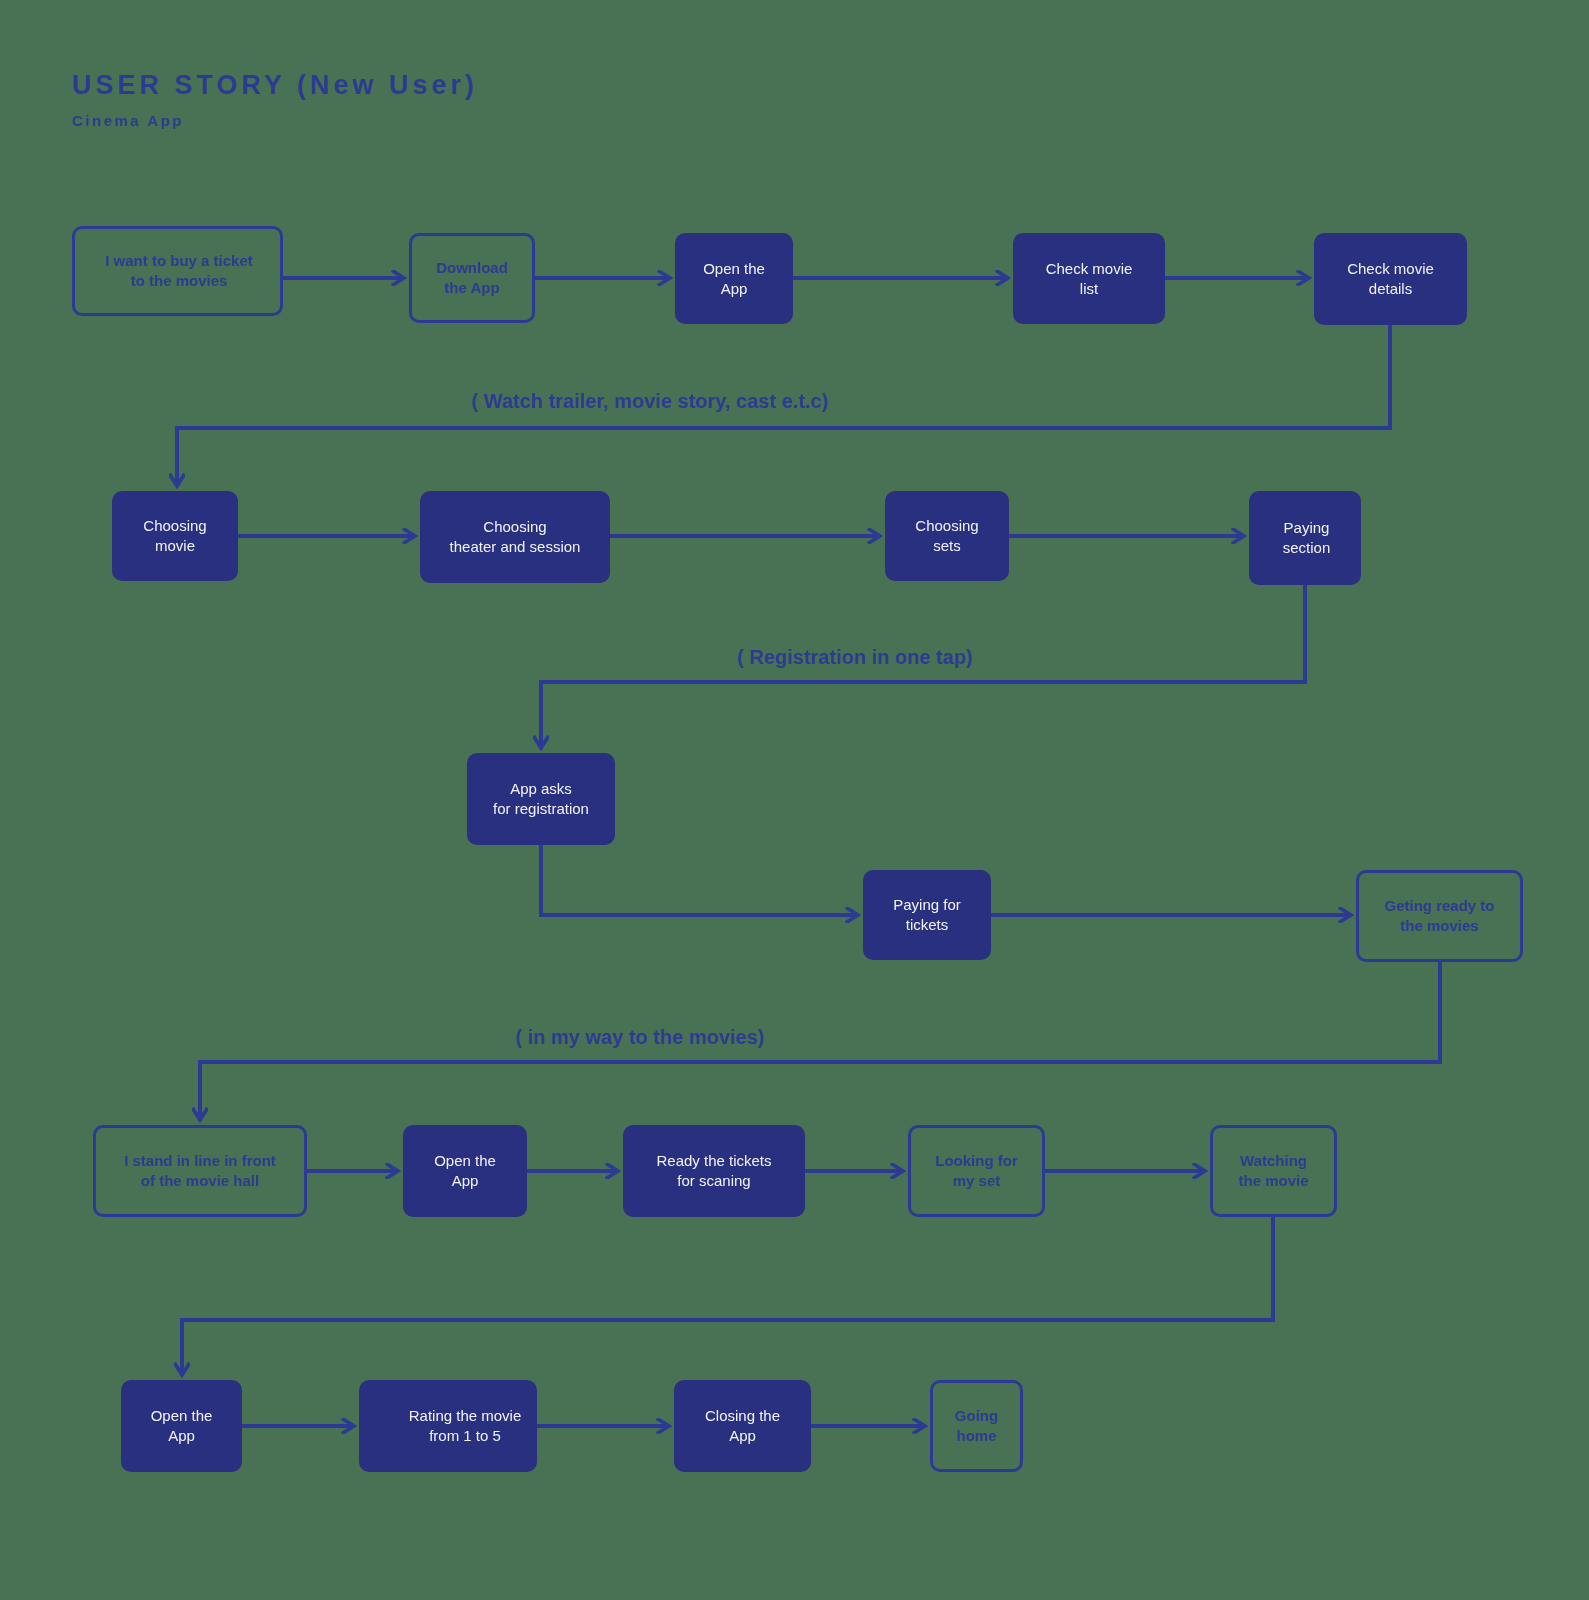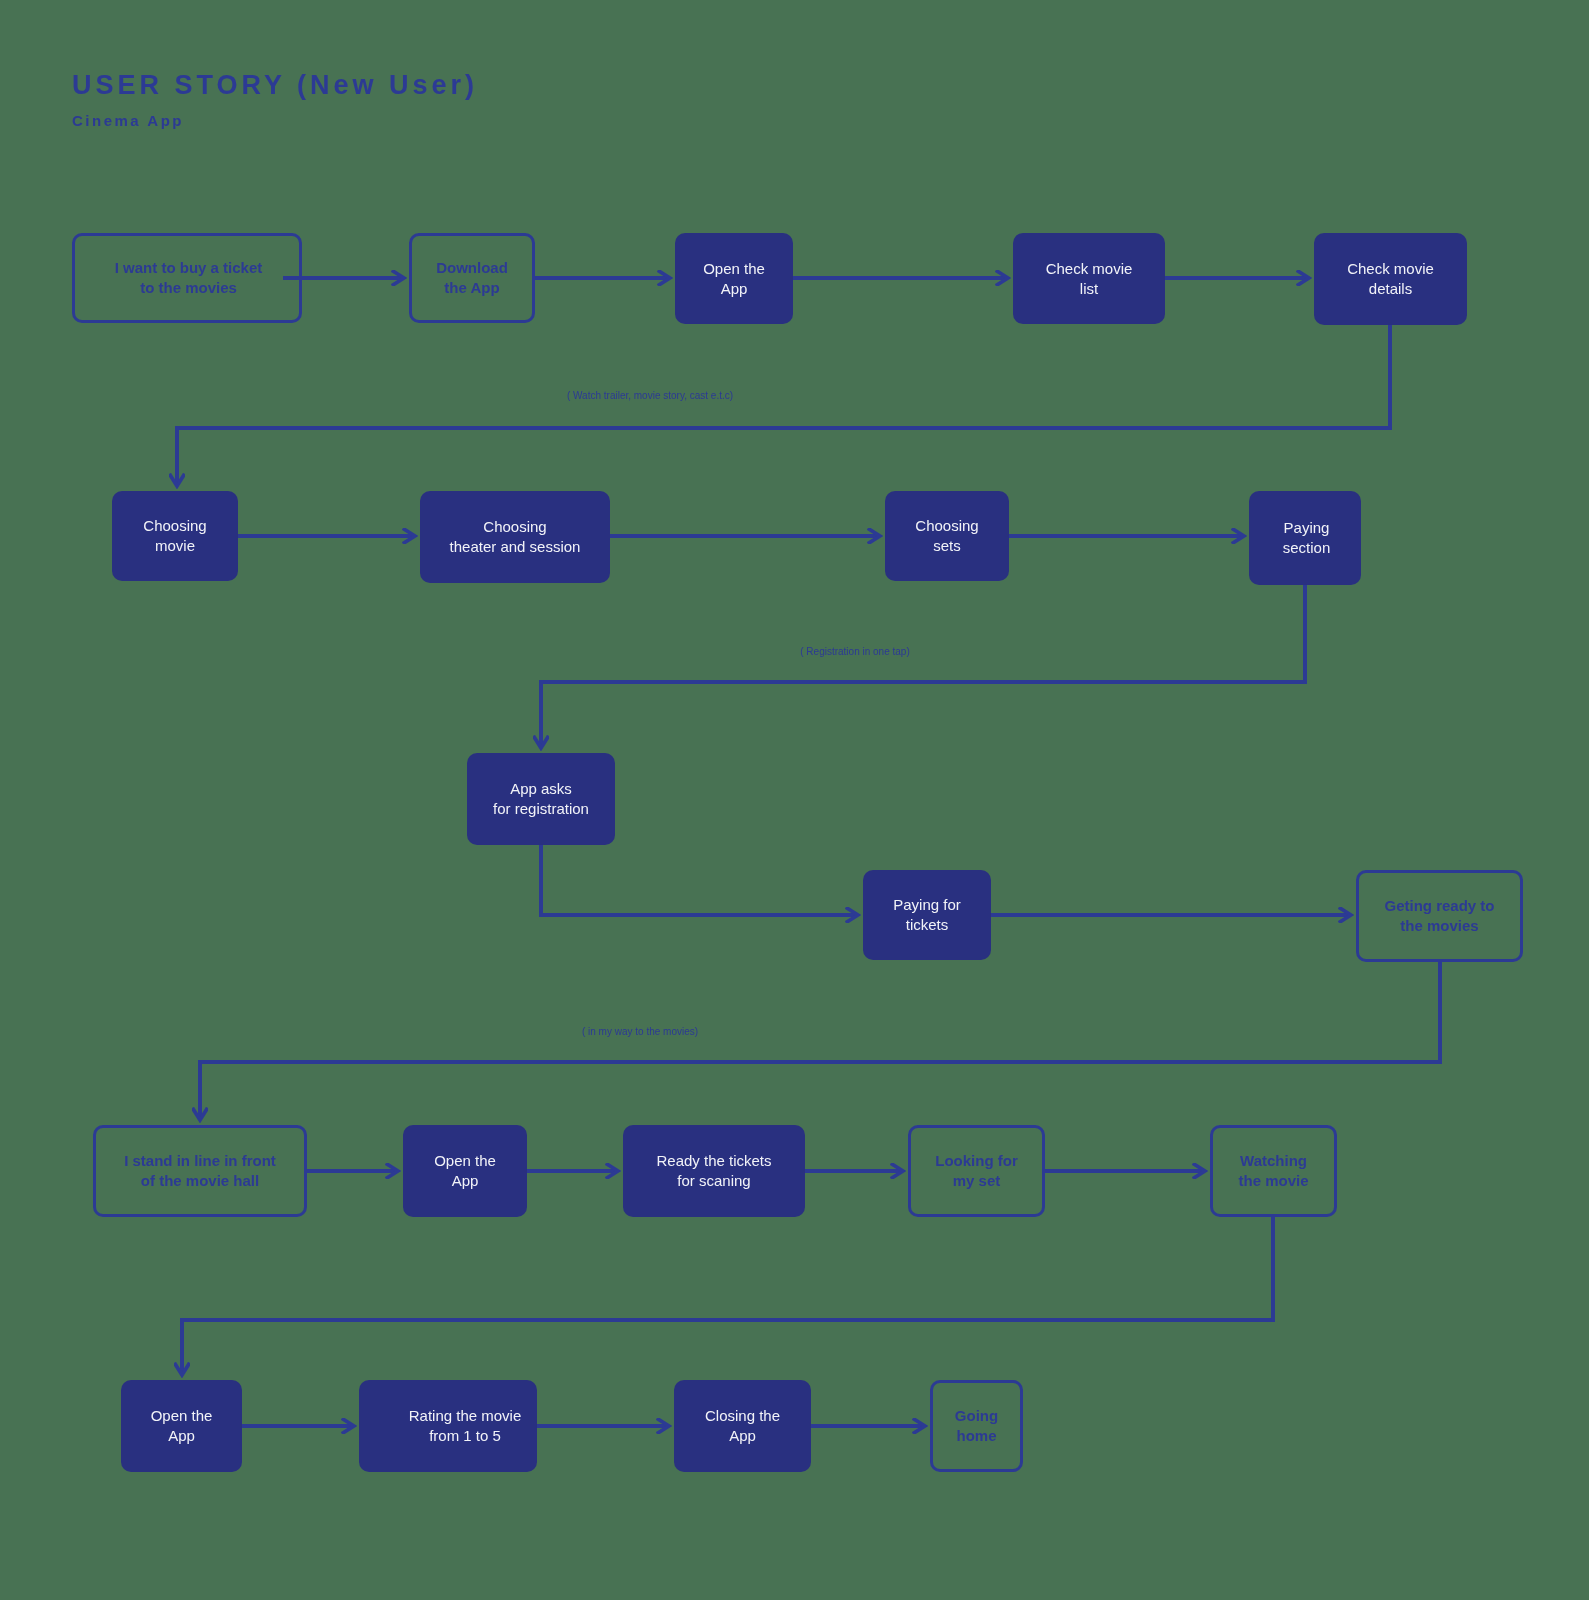--- a/index.html
+++ b/index.html
@@ -40,21 +40,21 @@
   .node.outlined{
     background:transparent;
     border:3px solid #2C3A94;
     color:#2C3A94;
     font-weight:bold;
   }
   .annotation{
     position:absolute;
     width:600px;
     text-align:center;
-    font-size:10px;font-weight:normal;
+    font-size:20px;font-weight:bold;
     color:#2C3A94;
   }
   svg.wires{position:absolute;left:0;top:0;}
 </style>
 </head>
 <body>
 
 <div class="canvas">
 
   <div class="title">USER STORY (New User)</div>
@@ -87,21 +87,21 @@
       <path d="M242 1426 L354 1426" marker-end="url(#arrowhead)"></path>
       <path d="M537 1426 L669 1426" marker-end="url(#arrowhead)"></path>
       <path d="M811 1426 L925 1426" marker-end="url(#arrowhead)"></path>
     </g>
   </svg>
 
   <div class="annotation" style="left:350px;top:390px;">( Watch trailer, movie story, cast e.t.c)</div>
   <div class="annotation" style="left:555px;top:646px;">( Registration in one tap)</div>
   <div class="annotation" style="left:340px;top:1026px;">( in my way to the movies)</div>
 
-  <div class="node outlined" style="left:72px;top:233px;width:230px;height:90px;padding-left:9px;">I want to buy a ticket
+  <div class="node outlined" style="left:72px;top:226px;width:211px;height:90px;padding-left:9px;">I want to buy a ticket
 to the movies</div>
   <div class="node outlined" style="left:409px;top:233px;width:126px;height:90px;">Download
 the App</div>
   <div class="node filled" style="left:675px;top:233px;width:118px;height:91px;">Open the
 App</div>
   <div class="node filled" style="left:1013px;top:233px;width:152px;height:91px;">Check movie
 list</div>
   <div class="node filled" style="left:1314px;top:233px;width:153px;height:92px;">Check movie
 details</div>
 

